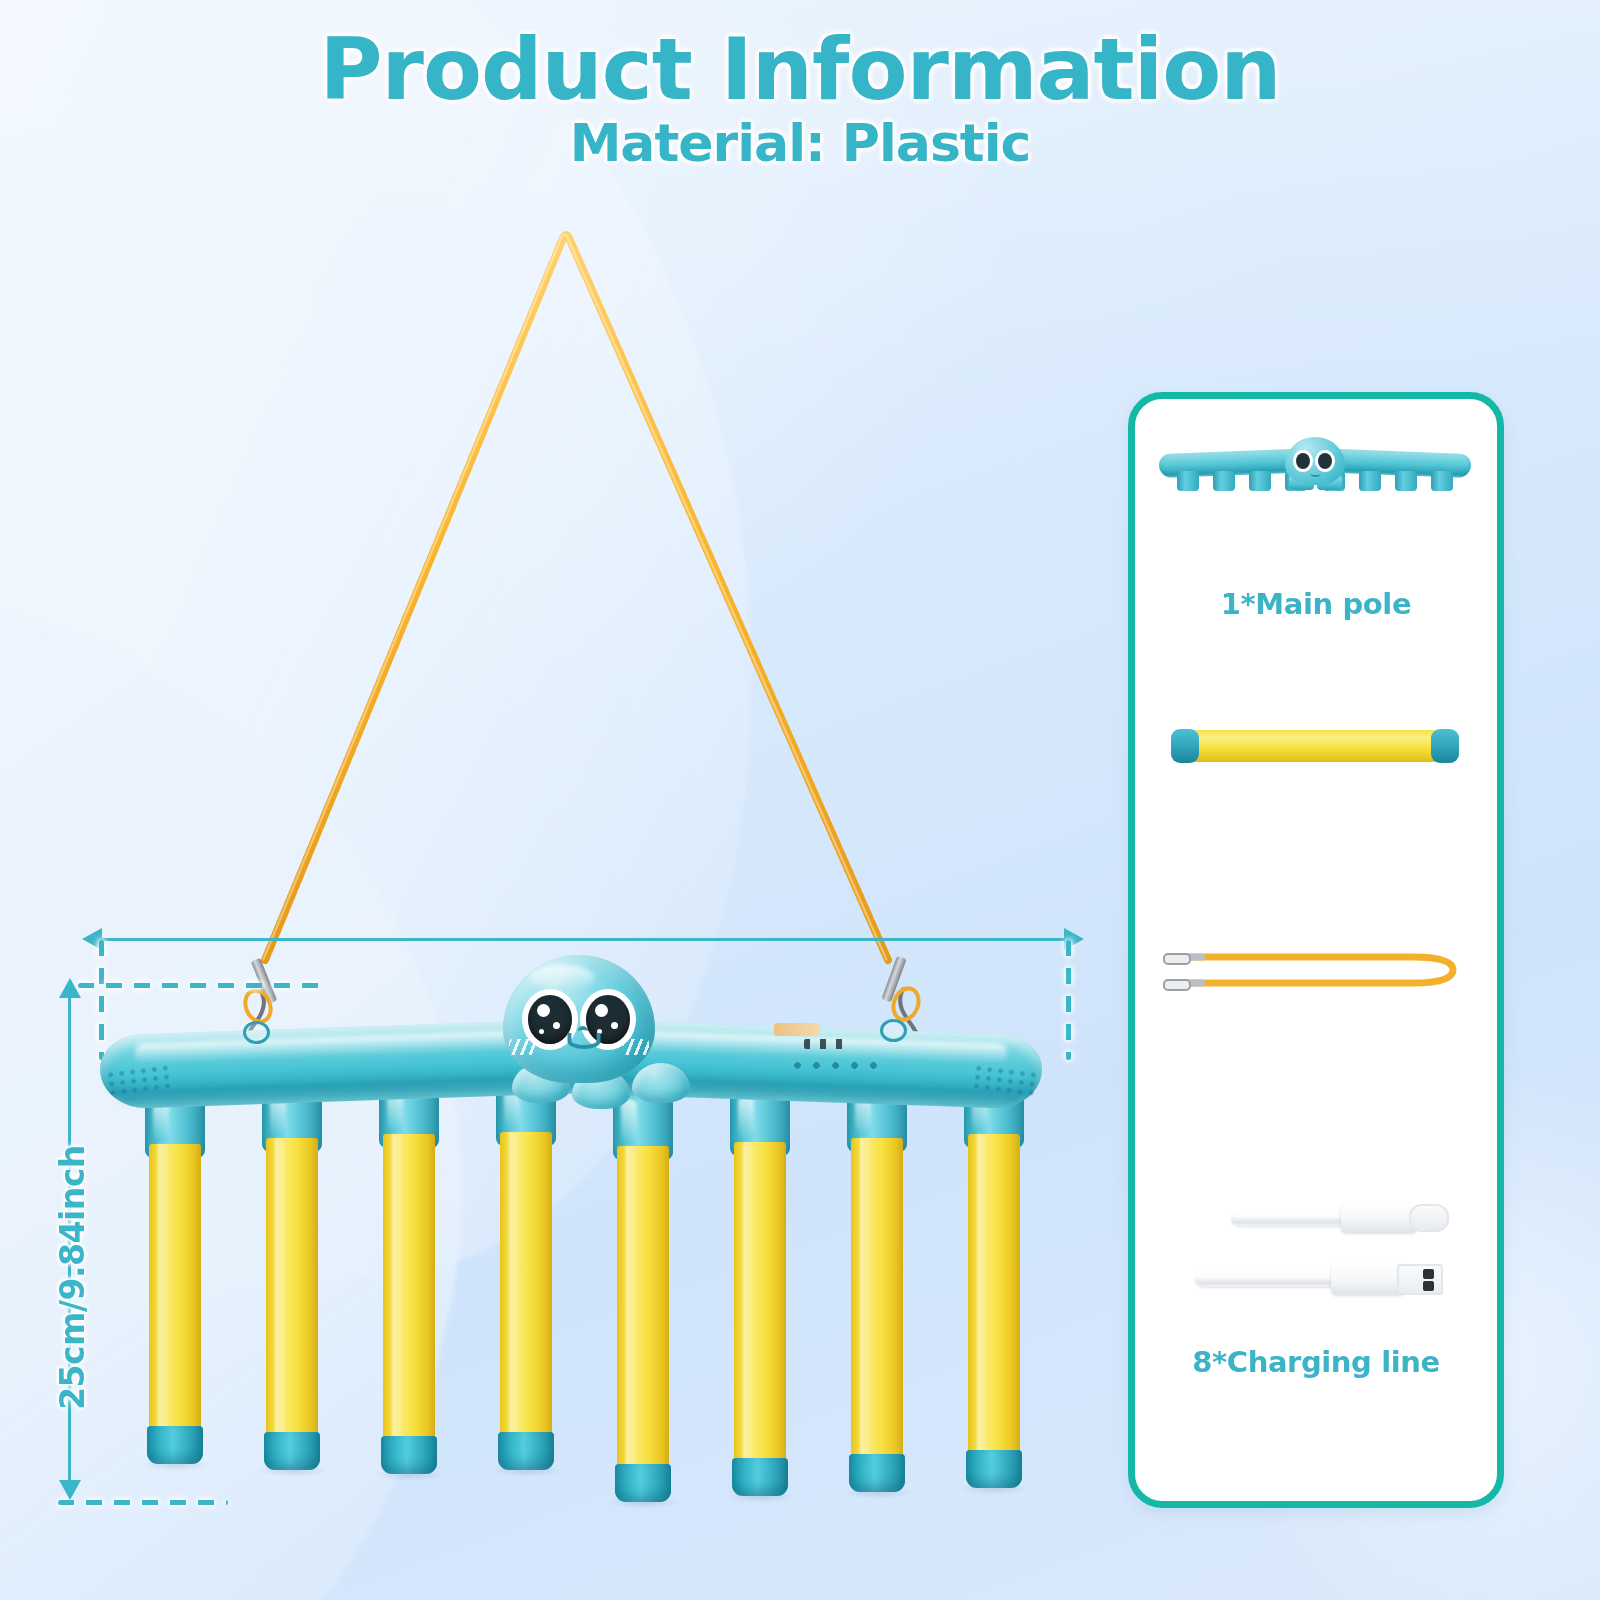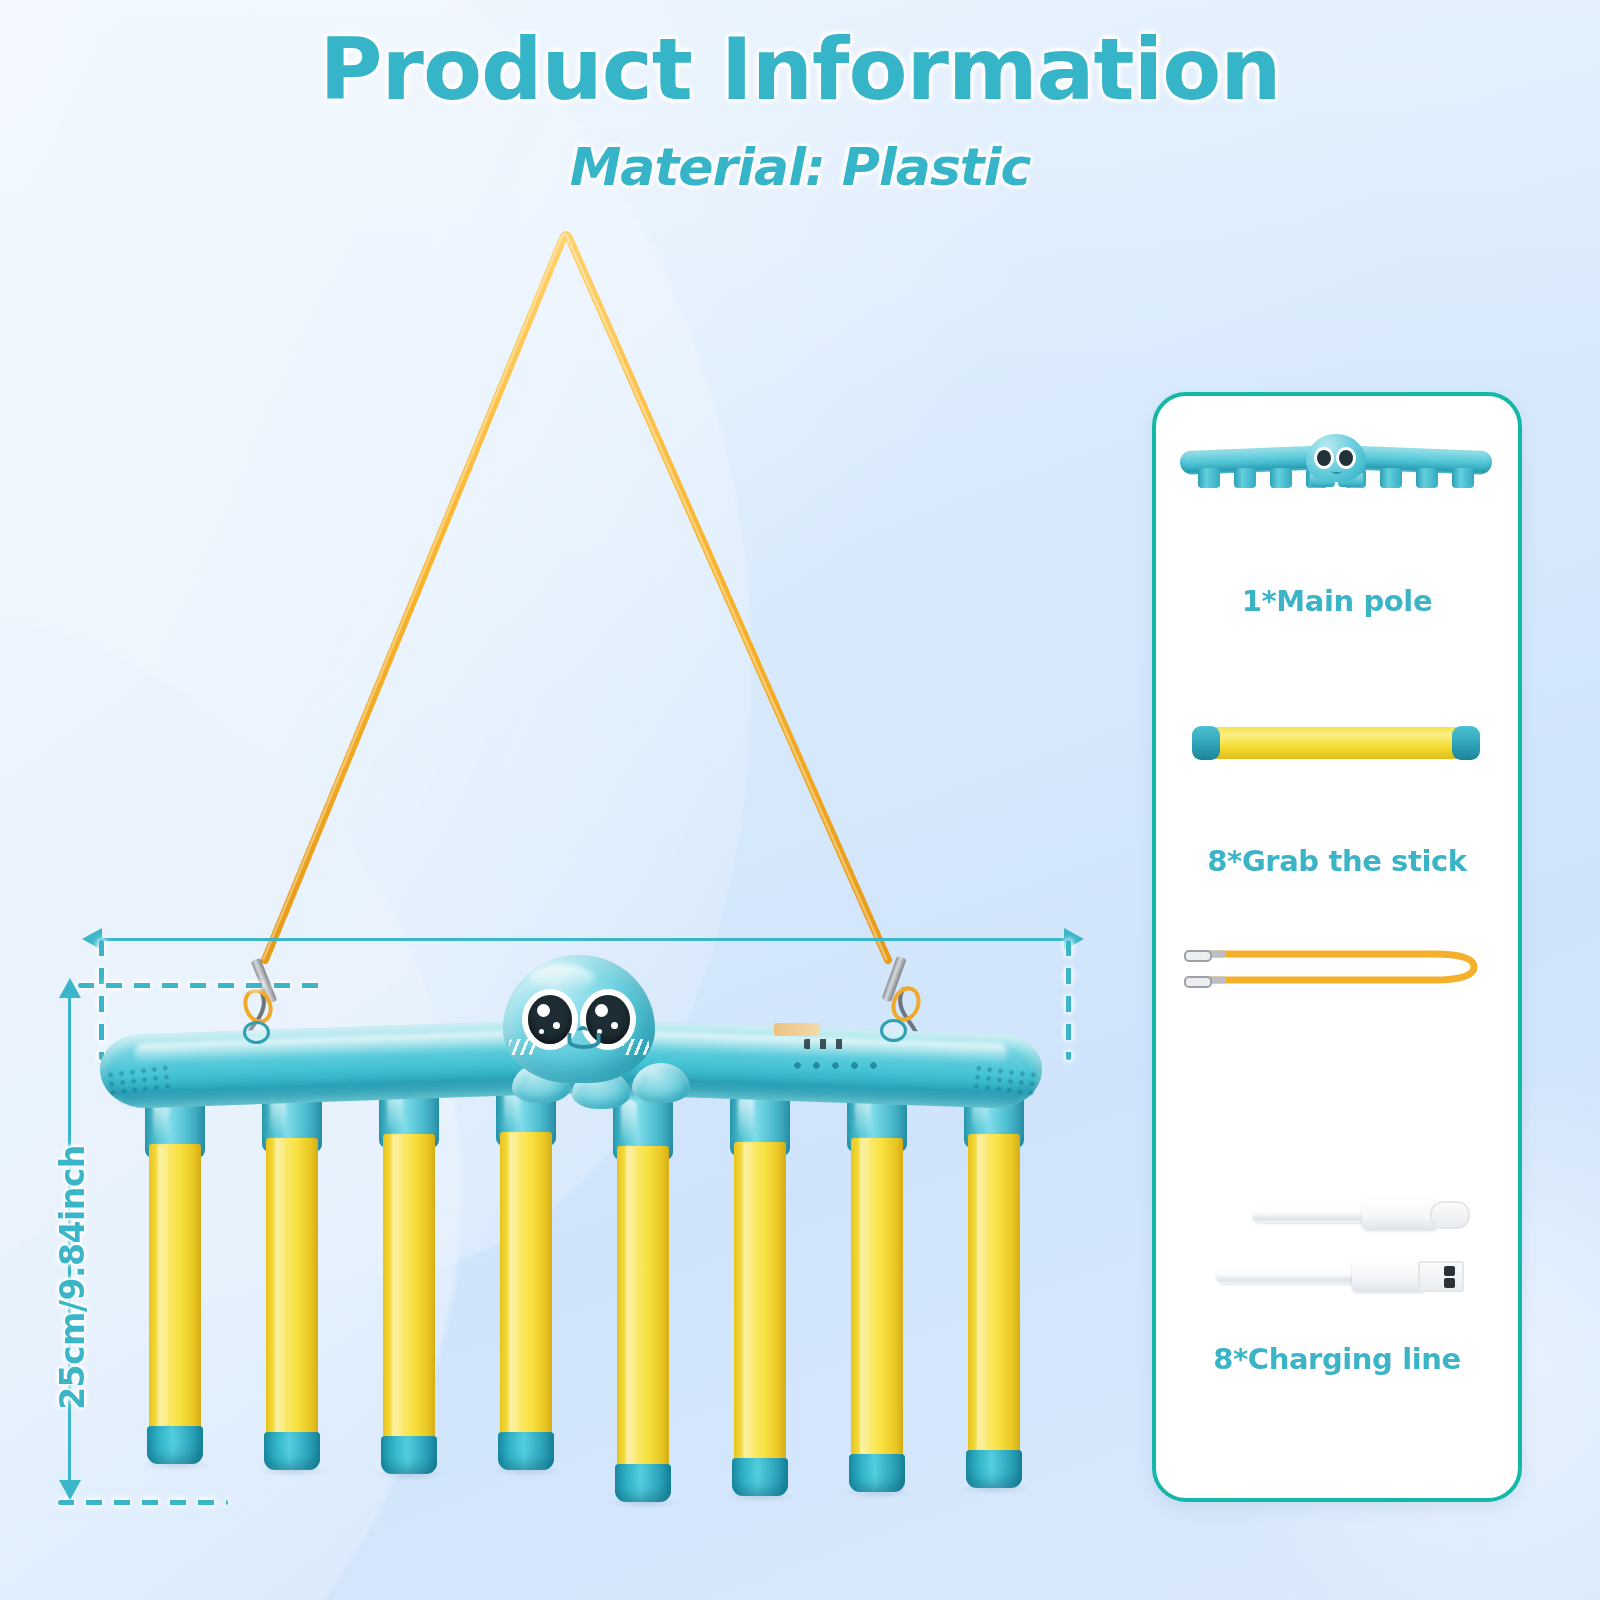--- a/index.html
+++ b/index.html
@@ -45,21 +45,21 @@
   .hdr{
     position:absolute;left:0;right:0;text-align:center;
     color:#36b4c8;
     font-family:"DejaVu Sans","Liberation Sans",sans-serif;
     font-weight:700;letter-spacing:-1px;
     text-shadow:
       0 0 7px #ffffff, 0 0 7px #ffffff, 0 0 5px #ffffff,
       2px 0 4px #ffffff,-2px 0 4px #ffffff,0 2px 4px #ffffff,0 -2px 4px #ffffff;
   }
   #title{top:26px;font-size:86px;line-height:1.02;}
-  #subtitle{top:140px;font-size:52px;line-height:1.05;font-style:italic;}
+  #subtitle{top:116px;font-size:52px;line-height:1.05;}
 
   .dim-label{
     position:absolute;color:#3bb6c9;font-weight:700;font-size:33px;
     letter-spacing:-0.5px;white-space:nowrap;
     text-shadow:0 0 6px #fff,0 0 6px #fff,1px 1px 3px #fff,-1px -1px 3px #fff,1px -1px 3px #fff,-1px 1px 3px #fff;
   }
   #dim-width{left:425px;top:898px;}
   #dim-height{
     left:-93px;top:1258px;width:330px;text-align:center;
     transform:rotate(-90deg);transform-origin:center center;
@@ -215,22 +215,22 @@
     border-radius:4px 4px 11px 11px;
     box-shadow:inset 0 -7px 11px rgba(10,95,115,.40);
   }
   .shadow-under{
     position:absolute;height:13px;border-radius:50%;
     background:radial-gradient(ellipse,rgba(90,130,165,.22),rgba(90,130,165,0) 72%);
   }
 
   
   #parts-card{
-    position:absolute;left:1152px;top:392px;width:362px;height:1102px;
-    background:#ffffff;border:4px solid #14b8a6;border-radius:34px;
+    position:absolute;left:1128px;top:392px;width:362px;height:1102px;
+    background:#ffffff;border:7px solid #14b8a6;border-radius:34px;
     box-shadow:0 6px 16px rgba(110,150,185,.16);
   }
   .part-label{
     position:absolute;left:0;width:100%;text-align:center;
     color:#3cb4c7;font-weight:700;font-size:29px;letter-spacing:-0.4px;white-space:nowrap;
   }
 
   
   .mini-octo{position:absolute;left:24px;top:38px;width:312px;height:62px;}
   .mini-arm{
@@ -472,21 +472,20 @@
         <div class="mini-mouth"></div>
       </div>
     </div>
     <div class="part-label" style="top:188px;">1*Main pole</div>
 
     <div class="card-pole">
       <div class="body"></div>
       <div class="endcap l"></div>
       <div class="endcap r"></div>
     </div>
-    <div class="part-label" style="top:448px;">8*Grab the stick</div>
 
     <div class="card-cord">
       <svg width="306" height="46" viewBox="0 0 306 46">
         <path d="M 26,10 L 250,10 Q 290,10 290,23 Q 290,36 250,36 L 26,36" fill="none" stroke="#f5b02b" stroke-width="7" stroke-linecap="round"></path>
         <rect x="22" y="6.5" width="20" height="7" rx="3" fill="#b9bfc5"></rect>
         <rect x="22" y="32.5" width="20" height="7" rx="3" fill="#b9bfc5"></rect>
       </svg>
       <div class="tip" style="left:0px;top:6px;"></div>
       <div class="tip" style="left:0px;top:32px;"></div>
     </div>

